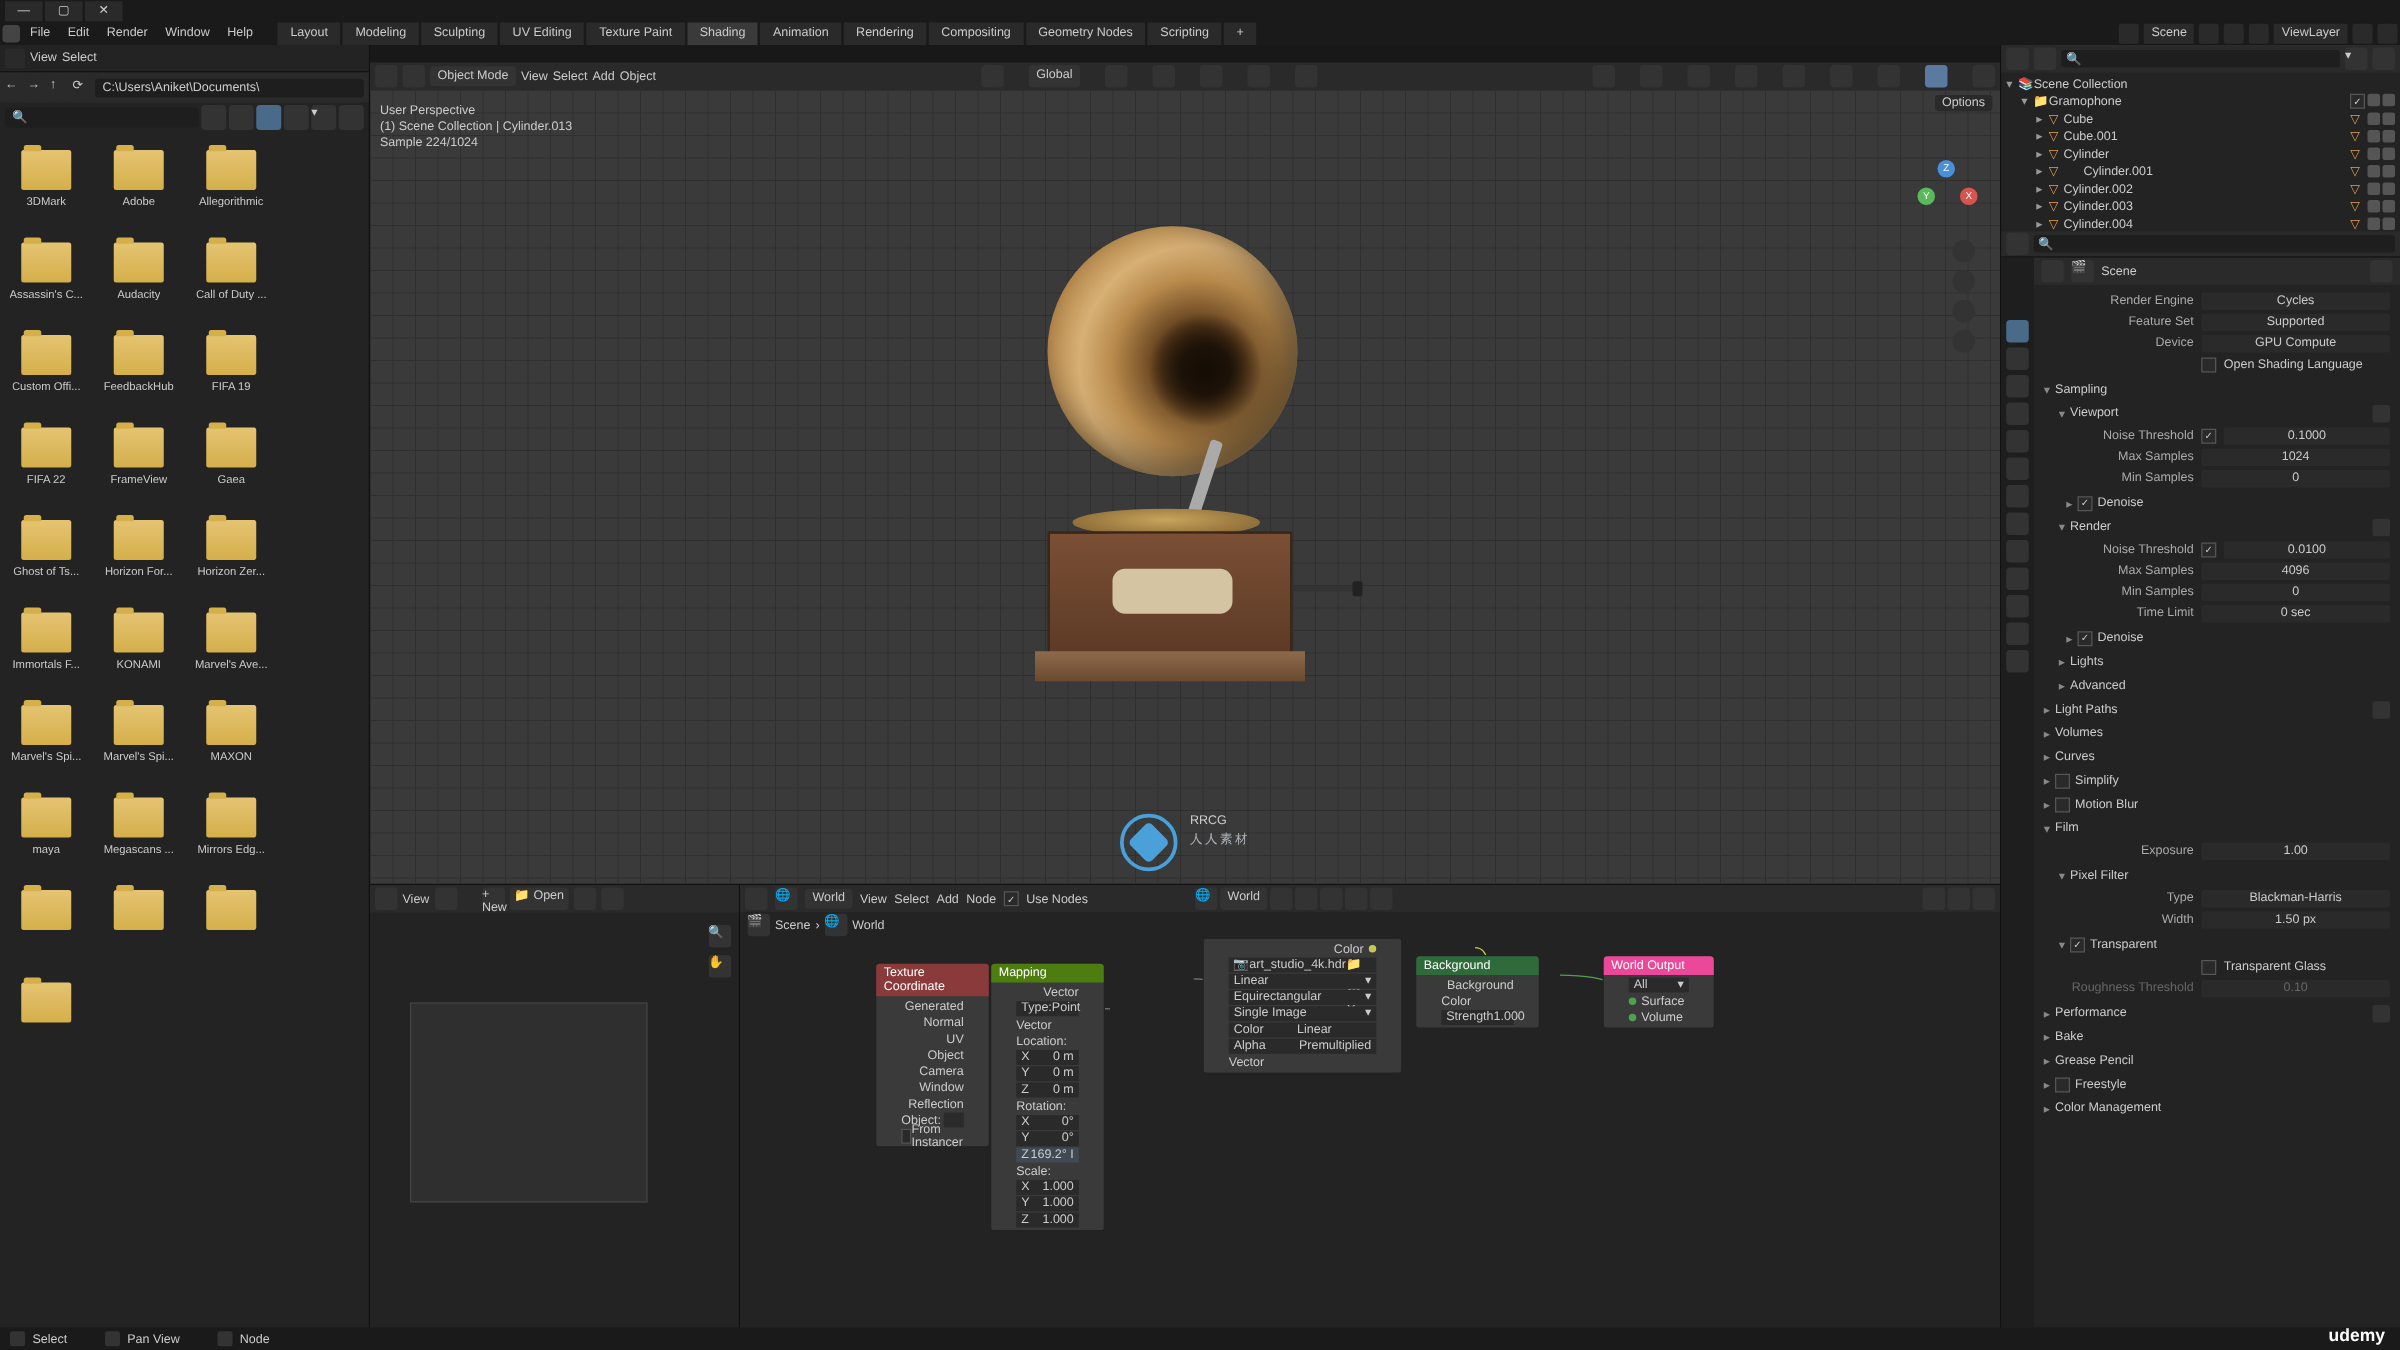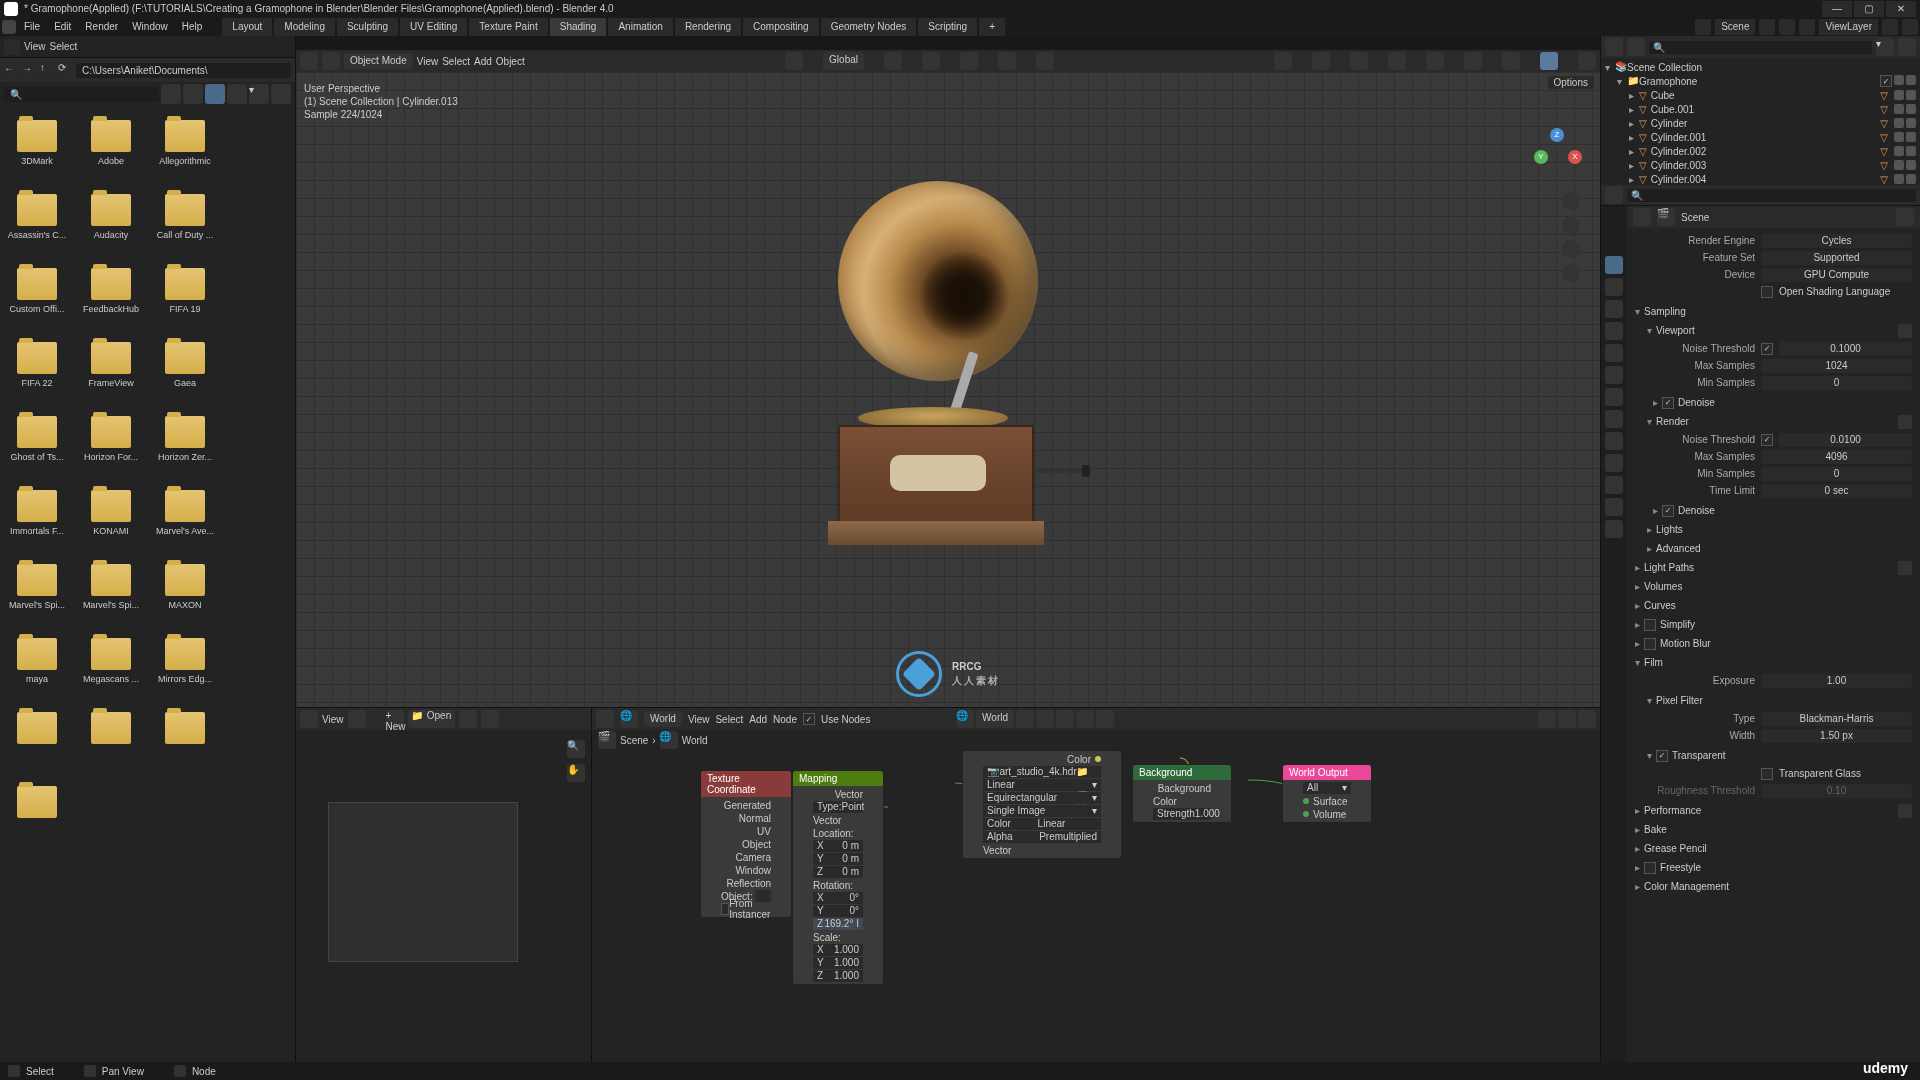--- a/index.html
+++ b/index.html
@@ -61,21 +61,21 @@
 .gramophone { position: absolute; left: 50%; top: 50%; transform: translate(-50%,-55%); width: 340px; height: 380px; }
 .horn { position: absolute; left: 60px; top: 0; width: 200px; height: 200px; border-radius: 50%; background: radial-gradient(circle at 60% 55%, #2b1c0e 0%, #5b3a1a 18%, #b98b4d 42%, #d7b076 58%, #b98b4d 75%, #8c6230 100%); box-shadow: inset -14px -14px 30px rgba(0,0,0,.5); }
 .horn::after{content:"";position:absolute;inset:6px;border-radius:50%;background:radial-gradient(circle at 64% 58%, #140c05 0%, #1d1208 12%, transparent 28%);}
 .arm { position: absolute; left: 180px; top: 170px; width: 10px; height: 70px; background: #aaa; border-radius: 3px; transform: rotate(18deg); }
 .plate { position: absolute; left: 80px; top: 226px; width: 150px; height: 22px; background: radial-gradient(ellipse at 50% 40%, #c8a55c, #7a5a2d); border-radius: 50%; }
 .box { position: absolute; left: 60px; top: 244px; width: 196px; height: 100px; background: linear-gradient(#7a4f35,#5d3a26); border: 2px solid #3b2718; }
 .box::after { content:""; position:absolute; left:50px; top:28px; width:96px; height:36px; background:#d5c4a1; border-radius:10px; }
 .base { position: absolute; left: 50px; top: 340px; width: 216px; height: 24px; background: linear-gradient(#8d6a4a,#6a4a30); }
 .crank { position: absolute; left: 256px; top: 288px; width: 50px; height: 4px; background: #333; }
 .crank::after{content:"";position:absolute;right:-6px;top:-4px;width:8px;height:12px;background:#222;border-radius:2px;}
-.watermark { position: absolute; bottom: 10px; left: 50%; transform: translateX(-50%); font-size: 22px; font-weight: bold; color: #d0d4d8; display: flex; align-items: center; gap: 10px; }
+.watermark { position: absolute; bottom: 10px; left: 50%; transform: translateX(-50%); font-size: 22px; font-weight: normal; color: #d0d4d8; display: flex; gap: 10px; }
 .wm-logo { width: 46px; height: 46px; border-radius: 50%; border: 3px solid #4aa0d8; position: relative; }
 .wm-logo::after{content:"";position:absolute;inset:8px;background:#4aa0d8;border-radius:4px;transform:rotate(45deg);}
 .wm-sub { font-size: 10px; color: #aeb4ba; letter-spacing: 2px; margin-top: 2px; }
 
 
 .node-row { height: 355px; display: flex; border-top: 1px solid #111; }
 .asset-col { width: 296px; background: #232323; display: flex; flex-direction: column; border-right: 1px solid #111; }
 .asset-header { height: 22px; background: #2a2a2a; display: flex; align-items: center; gap: 4px; padding: 0 4px; }
 .asset-body { flex: 1; position: relative; }
 .asset-preview { position: absolute; left: 32px; top: 72px; width: 190px; height: 160px; background: #2f2f2f; border: 1px solid #444; }
@@ -129,24 +129,20 @@
 .status-item { display: flex; align-items: center; gap: 6px; }
 .status-ico { width: 12px; height: 12px; background: #333; border-radius: 2px; }
 .udemy { position: absolute; right: 12px; bottom: 4px; font-size: 14px; font-weight: bold; color: #fff; }
 
 svg.conn { position: absolute; top: 0; left: 0; pointer-events: none; }
 </style>
 </head>
 <body>
 
 <div class="title-bar">
-  <div class="left">
-    <span class="b-logo"></span>
-    <span>* Gramophone(Applied) (F:\TUTORIALS\Creating a Gramophone in Blender\Blender Files\Gramophone(Applied).blend) - Blender 4.0</span>
-  </div>
   <div class="right">
     <span class="title-btn">—</span>
     <span class="title-btn">▢</span>
     <span class="title-btn">✕</span>
   </div>
 </div>
 
 <div class="menu-bar">
   <span class="b-logo" style="width:14px;height:14px;background:#444;border-radius:3px;"></span>
   <span class="menu-item">File</span>
@@ -679,21 +675,21 @@
               <span class="mesh-ico" style="margin-right:6px;">▽</span>
               <div class="ctrl">
                 <span class="eye"></span>
                 <span class="eye"></span>
               </div>
             </div>
             <div class="out-row">
               <span class="ind" style="width:24px;"></span>
               <span class="tri">▸</span>
               <span class="mesh-ico">▽</span>
-              <span class="txt" style="margin-left:4px;">Cylinder.001</span>
+              <span class="txt" style="margin-left:20px;">Cylinder.001</span>
               <span class="mesh-ico" style="margin-right:6px;">▽</span>
               <div class="ctrl">
                 <span class="eye"></span>
                 <span class="eye"></span>
               </div>
             </div>
             <div class="out-row">
               <span class="ind" style="width:24px;"></span>
               <span class="tri">▸</span>
               <span class="mesh-ico">▽</span>

